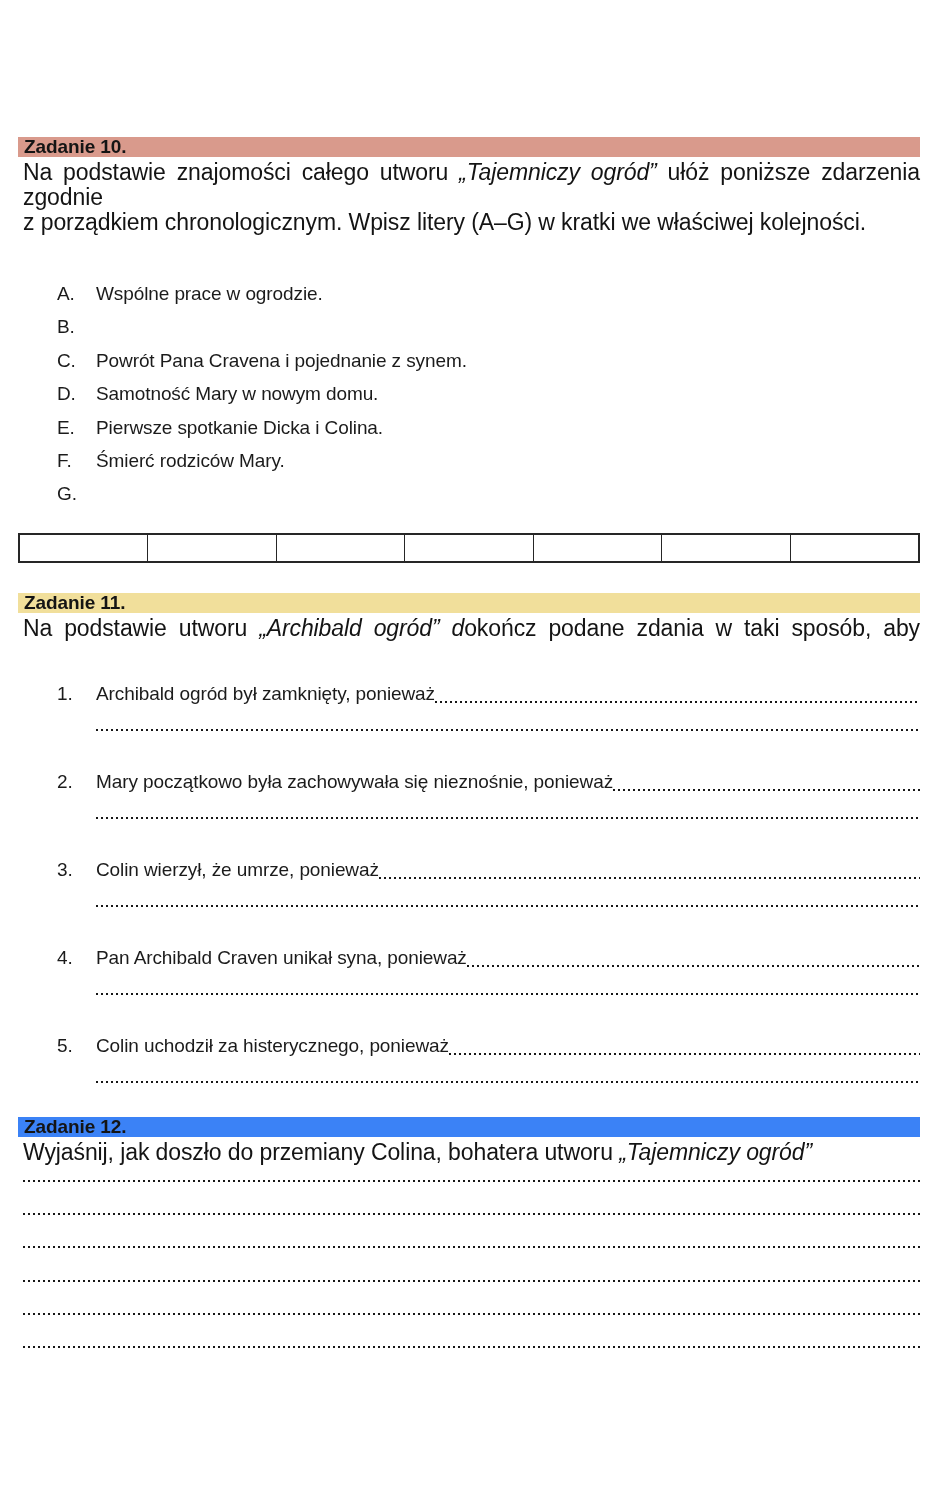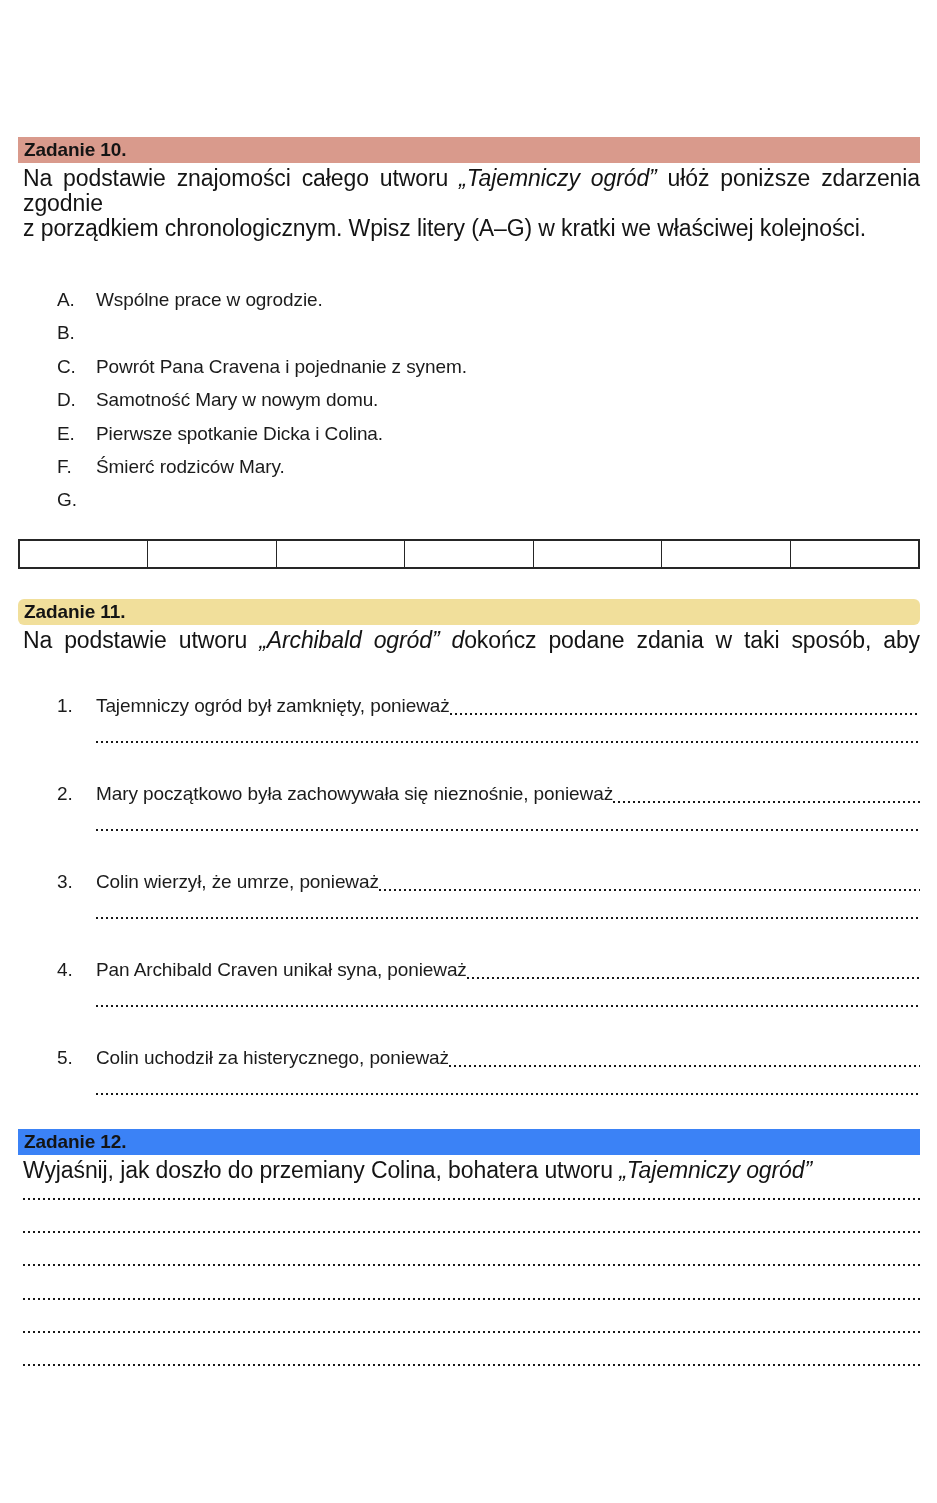--- a/index.html
+++ b/index.html
@@ -5,25 +5,25 @@
   * { margin:0; padding:0; box-sizing:border-box; }
   html,body { width:937px; height:1503px; background:#ffffff; overflow:hidden; }
   body {
     font-family:"Liberation Sans","DejaVu Sans",sans-serif;
     color:#1b1b1b;
     letter-spacing:-0.1px;
   }
   .page { padding:137px 17px 0 18px; }
 
   .task-header {
-    height:26px; display:flex; align-items:center;
+    height:20px; display:flex; align-items:center;
     font-weight:700; font-size:19px; padding-left:6px; color:#141414;
   }
   .hdr10 { background:#d99a8c; }
-  .hdr11 { background:#f1df9b; margin-top:30px;border-radius:6px; }
+  .hdr11 { background:#f1df9b; margin-top:30px; }
   .hdr12 { background:#d5ba9f; margin-top:19px; }
 
   .instr {
     margin-top:3px; padding-left:5px;
     font-weight:400; font-size:23px; line-height:25px; color:#141414;
   }
   .line { display:block; }
   .j { text-align:justify; text-align-last:justify; }
   .instr i { font-style:italic; }
 
@@ -132,21 +132,21 @@
 
     <p class="instr">
       <span class="line j"><span>Na podstawie utworu </span><i>„Archibald ogród” d</i><span>okończ podane zdania w taki sposób, aby</span></span>
     </p>
 
     <div class="q-list">
 
         <div class="q-item">
           <div class="q-row">
             <span class="q-num">1.</span>
-            <span class="q-text">Tajemniczy ogród był zamknięty, ponieważ</span>
+            <span class="q-text">Archibald ogród był zamknięty, ponieważ</span>
             <span class="dotfill"></span>
           </div>
           <div class="dotline q-dots"></div>
         </div>
 
         <div class="q-item">
           <div class="q-row">
             <span class="q-num">2.</span>
             <span class="q-text">Mary początkowo była zachowywała się nieznośnie, ponieważ</span>
             <span class="dotfill"></span>

